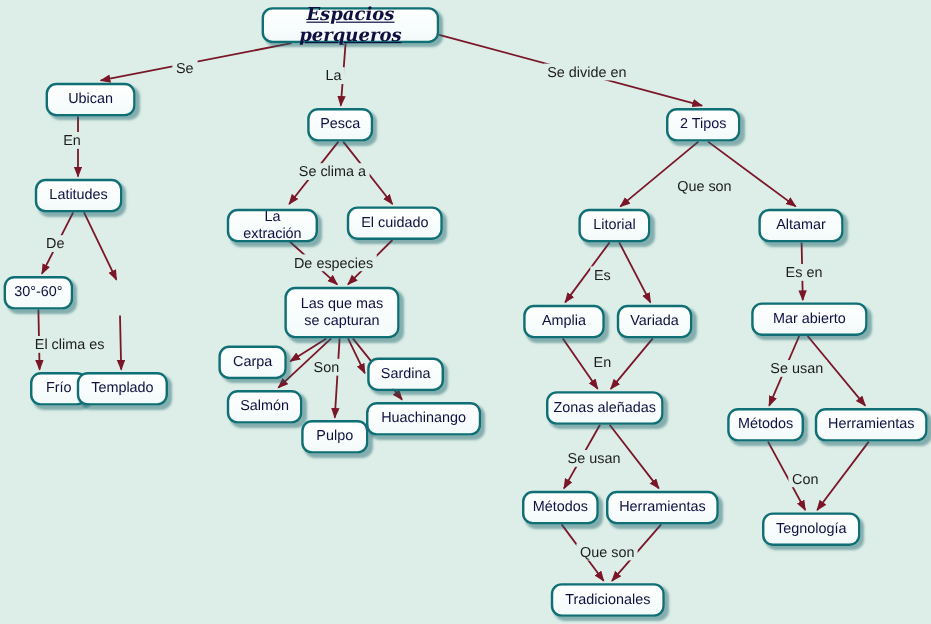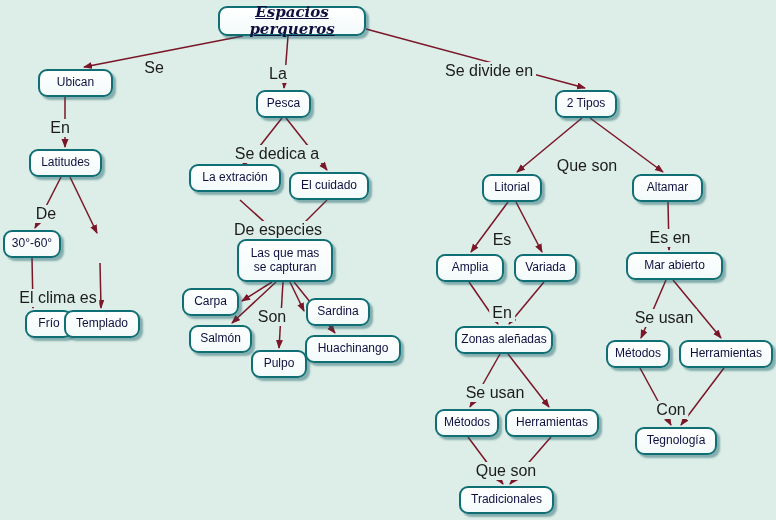--- a/index.html
+++ b/index.html
@@ -24,22 +24,22 @@
     color:var(--node-text); font-size:12px; line-height:1.15;
     text-align:center; padding:2px 4px; cursor:default;
   }
   .node.title{
     font-family:"DejaVu Serif","Liberation Serif",serif;
     font-style:italic; font-weight:bold; font-size:15px;
     text-decoration:underline;
   }
   .edge-label{
     position:absolute; transform:translate(-50%,-50%);
-    font-size:16px; color:var(--label); background:var(--bg);
-    padding:0 3px; white-space:nowrap;margin-top:11px;
+    font-size:12px; color:var(--label); background:var(--bg);
+    padding:0 3px; white-space:nowrap;
   }
 </style>
 </head>
 <body>
 
 <div id="canvas" style="width: 776px; height: 520px;">
   <svg id="edge-layer" width="776" height="520">
     <defs>
       <marker id="arrow" markerWidth="10" markerHeight="8" refX="8" refY="3.5" orient="auto" markerUnits="userSpaceOnUse">
         <path id="arrow-head" d="M0,0 L9,3.5 L0,7 z" fill="#7a1628"></path>
@@ -95,21 +95,21 @@
     </div>
     <div class="node" style="left: 3px; top: 230px; width: 58px; height: 28px;">
       <span>30°-60°</span>
     </div>
     <div class="node" style="left: 9px; top: 310px; width: 48px; height: 28px; margin-left: 16px;">
       <span>Frío</span>
     </div>
     <div class="node" style="left: 64px; top: 310px; width: 76px; height: 28px;">
       <span>Templado</span>
     </div>
-    <div class="node" style="left: 189px; top: 164px; width: 92px; height: 28px;">
+    <div class="node" style="left: 189px; top: 174px; width: 76px; height: 28px;">
       <span>La extración</span>
     </div>
     <div class="node" style="left: 237px; top: 239px; width: 96px; height: 43px;">
       <span>Las que mas se capturan</span>
     </div>
     <div class="node" style="left: 289px; top: 172px; width: 80px; height: 28px;">
       <span>El cuidado</span>
     </div>
     <div class="node" style="left: 182px; top: 288px; width: 57px; height: 28px;">
       <span>Carpa</span>
@@ -161,21 +161,21 @@
     </div>
     <div class="node" style="left: 635px; top: 427px; width: 82px; height: 28px;">
       <span>Tegnología</span>
     </div>
     <div class="edge-label" style="left: 154px; top: 57px;">Se</div>
     <div class="edge-label" style="left: 278px; top: 63px;">La</div>
     <div class="edge-label" style="left: 489px; top: 60px;">Se divide en</div>
     <div class="edge-label" style="left: 60px; top: 117px;">En</div>
     <div class="edge-label" style="left: 46px; top: 203px;">De</div>
     <div class="edge-label" style="left: 58px; top: 287px;">El clima es</div>
-    <div class="edge-label" style="left: 277px; top: 143px;">Se dedica a</div>
+    <div class="edge-label" style="left: 277px; top: 143px;">Se clima a</div>
     <div class="edge-label" style="left: 278px; top: 219px;">De especies</div>
     <div class="edge-label" style="left: 272px; top: 306px;">Son</div>
     <div class="edge-label" style="left: 587px; top: 155px;">Que son</div>
     <div class="edge-label" style="left: 502px; top: 229px;">Es</div>
     <div class="edge-label" style="left: 502px; top: 302px;">En</div>
     <div class="edge-label" style="left: 495px; top: 382px;">Se usan</div>
     <div class="edge-label" style="left: 506px; top: 460px;">Que son</div>
     <div class="edge-label" style="left: 670px; top: 227px;">Es en</div>
     <div class="edge-label" style="left: 664px; top: 307px;">Se usan</div>
     <div class="edge-label" style="left: 671px; top: 399px;">Con</div>

